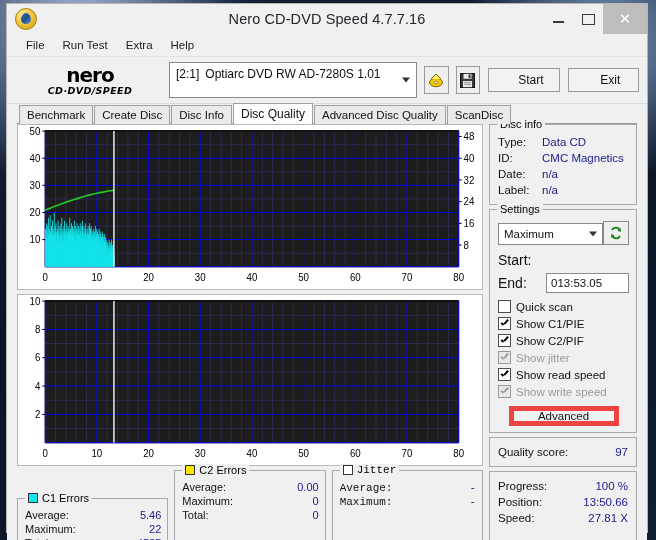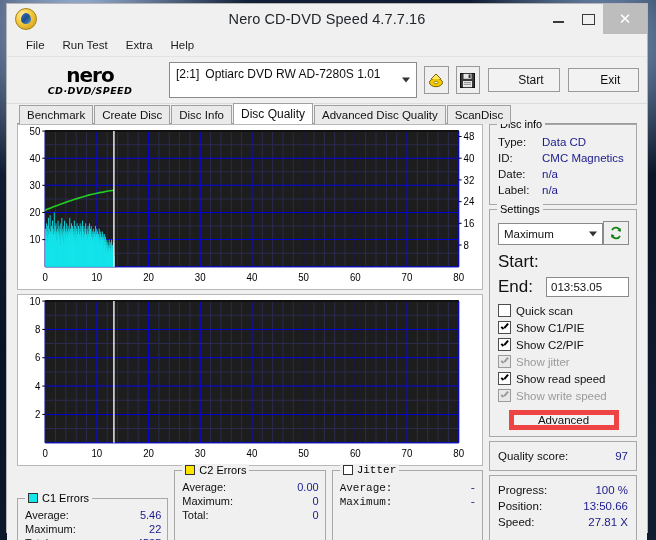--- a/index.html
+++ b/index.html
@@ -162,21 +162,21 @@
   #speed-select .caret{
     position:absolute;right:5px;top:50%;transform:translateY(-50%);
     width:0;height:0;border-left:4px solid transparent;border-right:4px solid transparent;
     border-top:5px solid #333;
   }
   #refresh-btn{
     width:24px;height:22px;border:1px solid #8a8a8a;background:#efefef;
     display:flex;align-items:center;justify-content:center;
   }
   .fieldrow{display:flex;align-items:center;margin-bottom:5px;}
-  .fieldrow .lbl{flex:0 0 48px;font-size:17px;color:#111;}
+  .fieldrow .lbl{flex:0 0 48px;font-size:14px;color:#111;}
   .fieldrow .fld{
     flex:1 1 auto;height:18px;border:1px solid #8a8a8a;background:#fff;
     font-size:11.5px;color:#111;display:flex;align-items:center;padding-left:4px;
   }
   .chk{display:flex;align-items:center;gap:5px;font-size:11.5px;color:#111;height:17px;}
   .chk .box{
     width:11px;height:11px;border:1px solid #4d4d4d;background:#fff;
     display:flex;align-items:center;justify-content:center;flex:0 0 11px;
   }
   .chk.disabled{color:#9a9a9a;}

